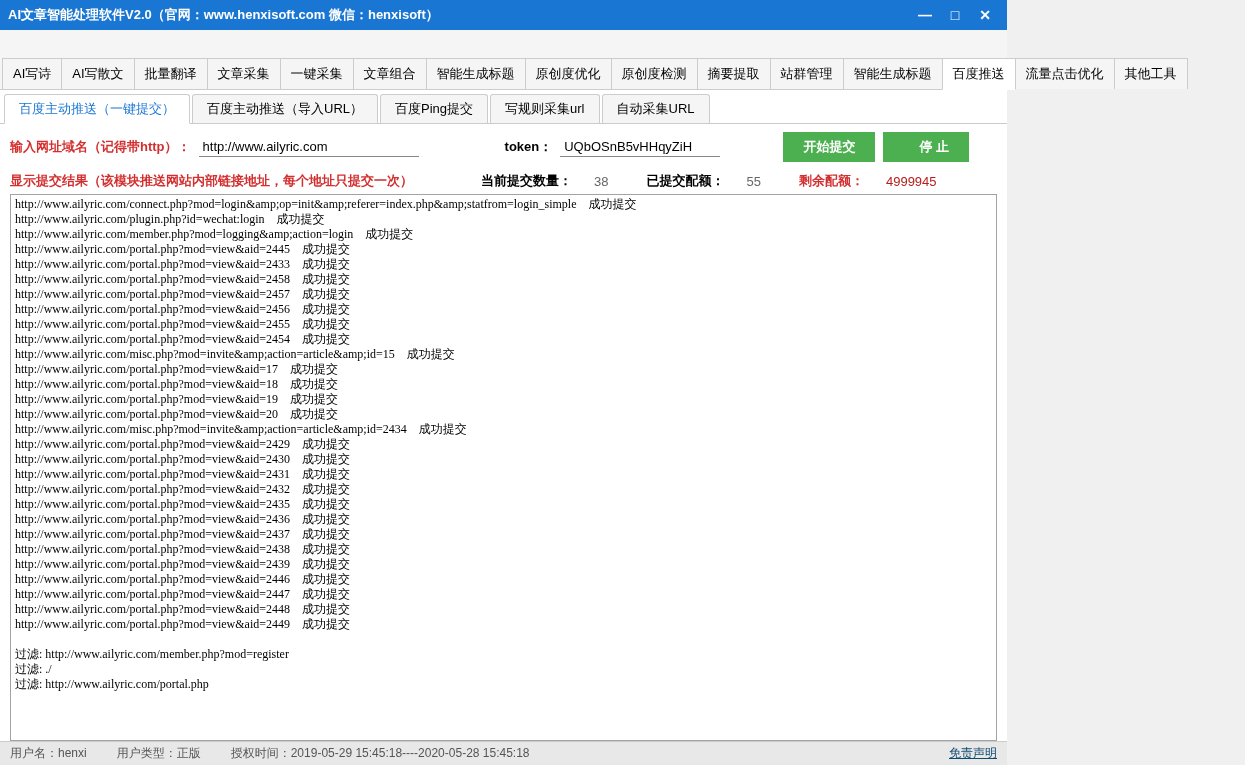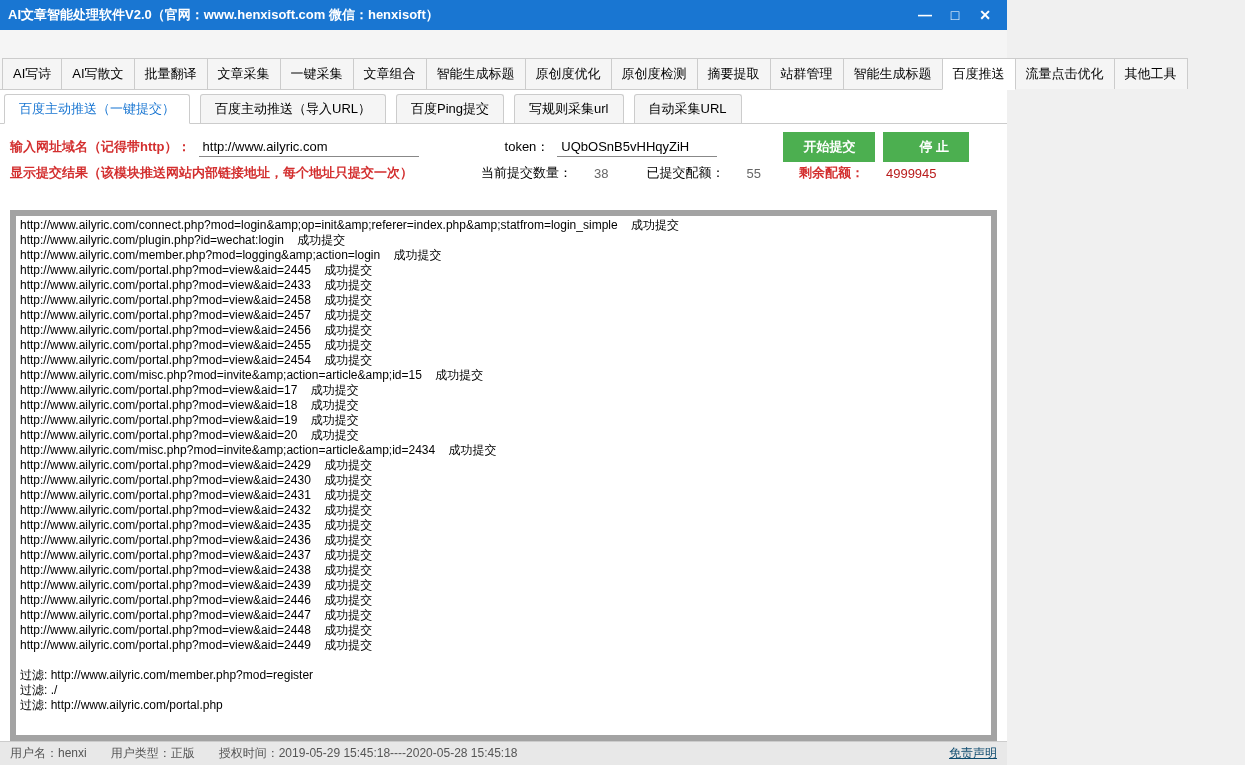--- a/index.html
+++ b/index.html
@@ -6,34 +6,34 @@
 body { font-family: "Microsoft YaHei", SimSun, sans-serif; font-size: 12px; background: #f0f0f0; overflow: hidden; }
 .window { width: 1007px; height: 765px; background: #fff; display: flex; flex-direction: column; }
 .titlebar { height: 30px; background: #1976d2; color: #fff; display: flex; align-items: center; padding: 0 8px; font-size: 13px; font-weight: bold; }
 .titlebar-text { flex: 1; }
 .win-controls { display: flex; gap: 2px; }
 .win-btn { width: 28px; height: 20px; display: flex; align-items: center; justify-content: center; cursor: pointer; color: #fff; font-size: 14px; }
 .main-tabs { display: flex; background: #f5f5f5; border-bottom: 1px solid #ccc; padding-top: 28px; padding-left: 2px; }
 .main-tab { padding: 6px 10px; border: 1px solid #ccc; border-bottom: none; background: #f5f5f5; margin-right: -1px; cursor: pointer; font-size: 13px; white-space: nowrap; }
 .main-tab.active { background: #fff; border-bottom: 1px solid #fff; margin-bottom: -1px; z-index: 1; position: relative; }
 .sub-tabs { display: flex; background: #fff; border-bottom: 1px solid #ccc; padding: 4px 4px 0 4px; }
-.sub-tab { padding: 5px 14px; border: 1px solid #ccc; border-bottom: none; background: #f5f5f5; margin-right: 10px; cursor: pointer; font-size: 13px; border-radius: 3px 3px 0 0; }
+.sub-tab { padding: 5px 14px; border: 1px solid #ccc; border-bottom: none; background: #f5f5f5; margin-right: 2px; cursor: pointer; font-size: 13px; border-radius: 3px 3px 0 0; }
 .sub-tab.active { background: #fff; border-bottom: 1px solid #fff; margin-bottom: -1px; color: #1976d2; }
 .content { flex: 1; display: flex; flex-direction: column; padding: 8px 10px 0 10px; overflow: hidden; }
-.input-row { display: flex; align-items: center; gap: 8px; margin-bottom: 2px; font-size: 13px; }
+.input-row { display: flex; align-items: center; gap: 8px; margin-bottom: 10px; font-size: 13px; }
 .lbl-red { color: #d32f2f; font-weight: bold; }
-.lbl-blk { color: #000; font-weight: normal; }
+.lbl-blk { color: #000; font-weight: bold; }
 .inp { border: none; border-bottom: 1px solid #888; padding: 2px 4px; font-family: Liberation Sans, sans-serif; font-size: 13px; background: transparent; }
 .btn { padding: 6px 20px; background: #4caf50; color: #fff; border: none; cursor: pointer; font-size: 13px; font-weight: bold; text-align: center; }
 .btn-stop { background: #4caf50; padding-left: 36px; }
 .stats-row { display: flex; align-items: center; gap: 14px; font-size: 13px; margin-bottom: 4px; }
 .stat-num { color: #666; margin: 0 24px 0 8px; }
-.log-container { flex: 1; border: 6px solid #a3a3a3; background: #fff; overflow-y: scroll; padding: 2px 4px; font-family: Liberation Sans, sans-serif; font-size: 12px; line-height: 15px; white-space: pre; position: relative; margin-top: 24px; }
+.log-container { flex: 1; border: 1px solid #a3a3a3; background: #fff; overflow-y: scroll; padding: 2px 4px; font-family: Liberation Serif, serif; font-size: 12px; line-height: 15px; white-space: pre; position: relative; }
 .log-line { white-space: pre; }
-.statusbar { height: 24px; background: #e8e8e8; border-top: 1px solid #ccc; display: flex; align-items: center; padding: 0 10px; font-size: 12px; color: #555; gap: 24px; }
+.statusbar { height: 24px; background: #e8e8e8; border-top: 1px solid #ccc; display: flex; align-items: center; padding: 0 10px; font-size: 12px; color: #555; gap: 30px; }
 .status-link { margin-left: auto; color: #0c4a6e; text-decoration: underline; cursor: pointer; }
 ::-webkit-scrollbar { width: 16px; }
 ::-webkit-scrollbar-track { background: #f0f0f0; }
 ::-webkit-scrollbar-thumb { background: #c0c0c0; border: 1px solid #a0a0a0; }
 </style>
 </head>
 <body>
 
 <div class="window">
   <div class="titlebar">

